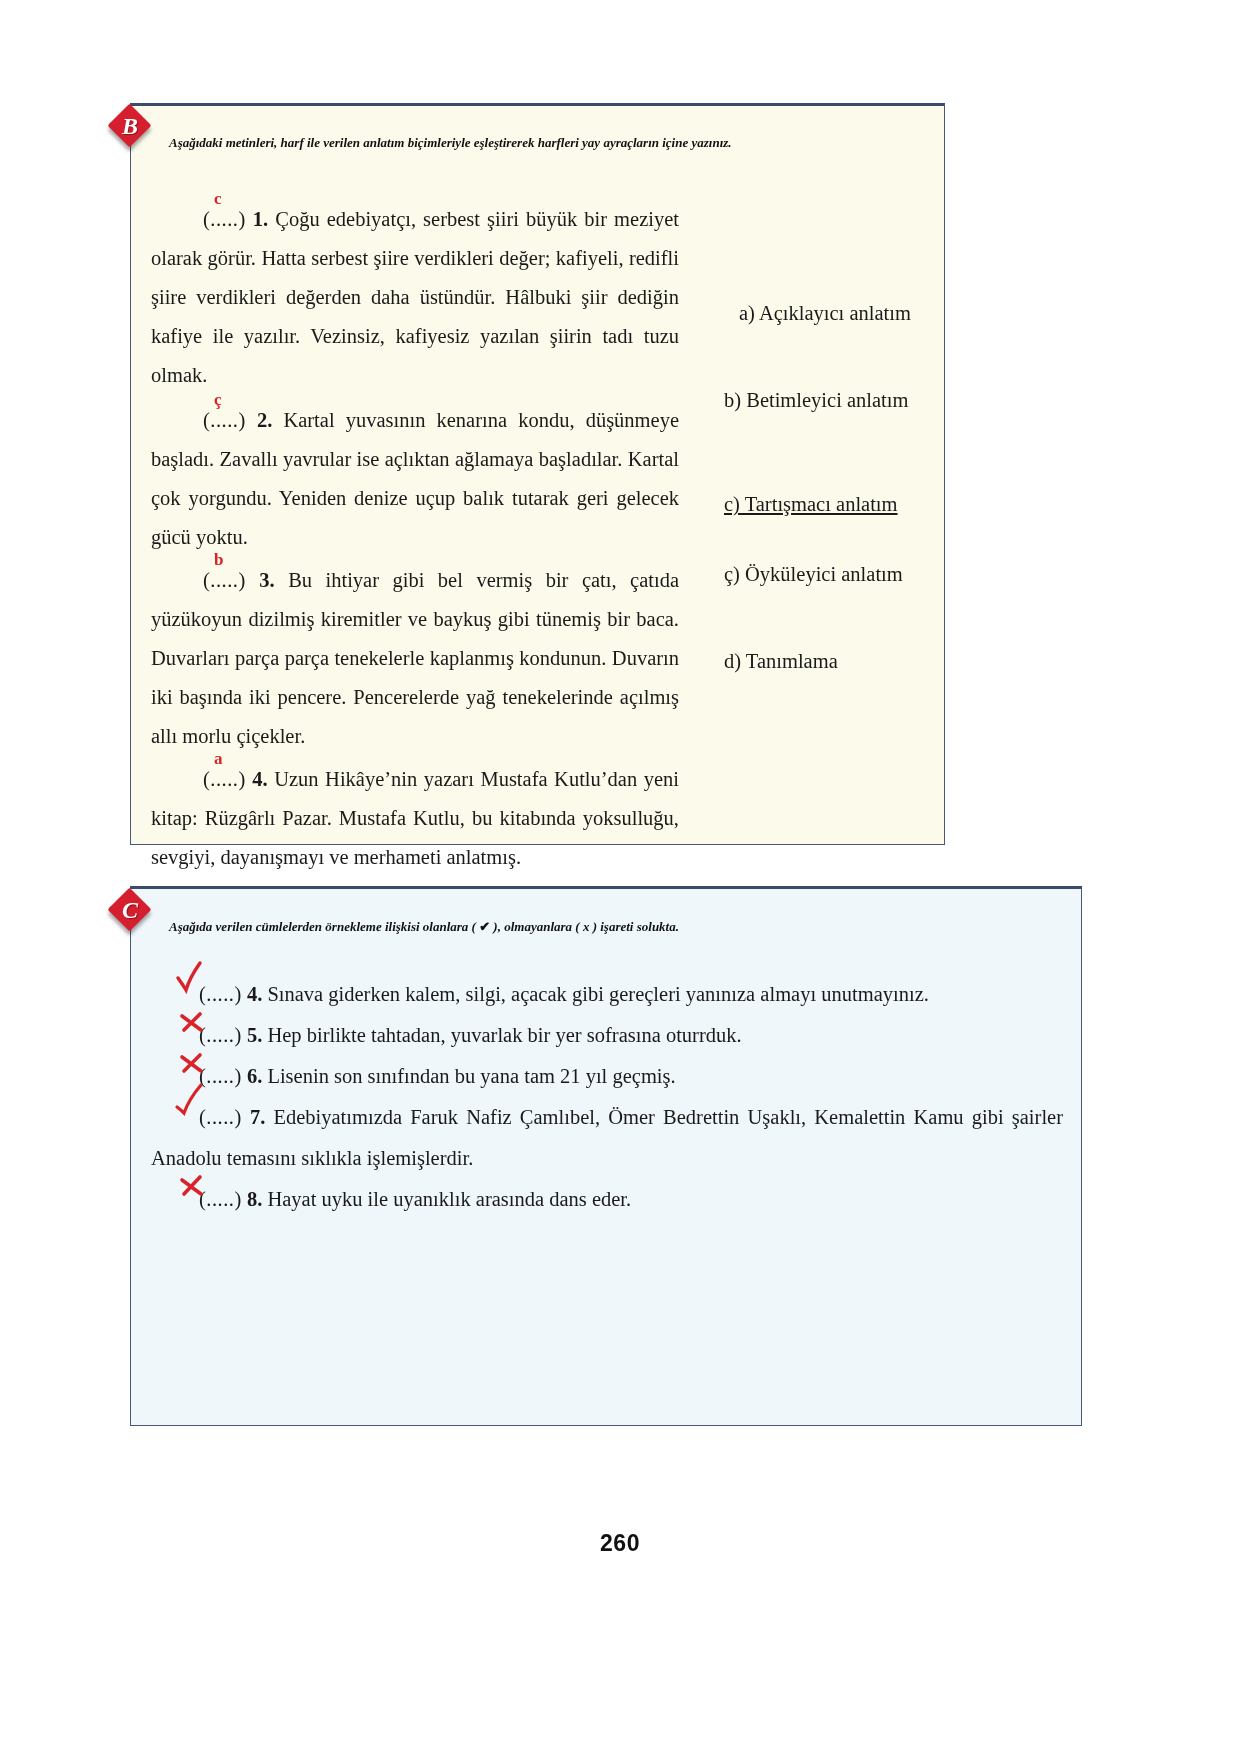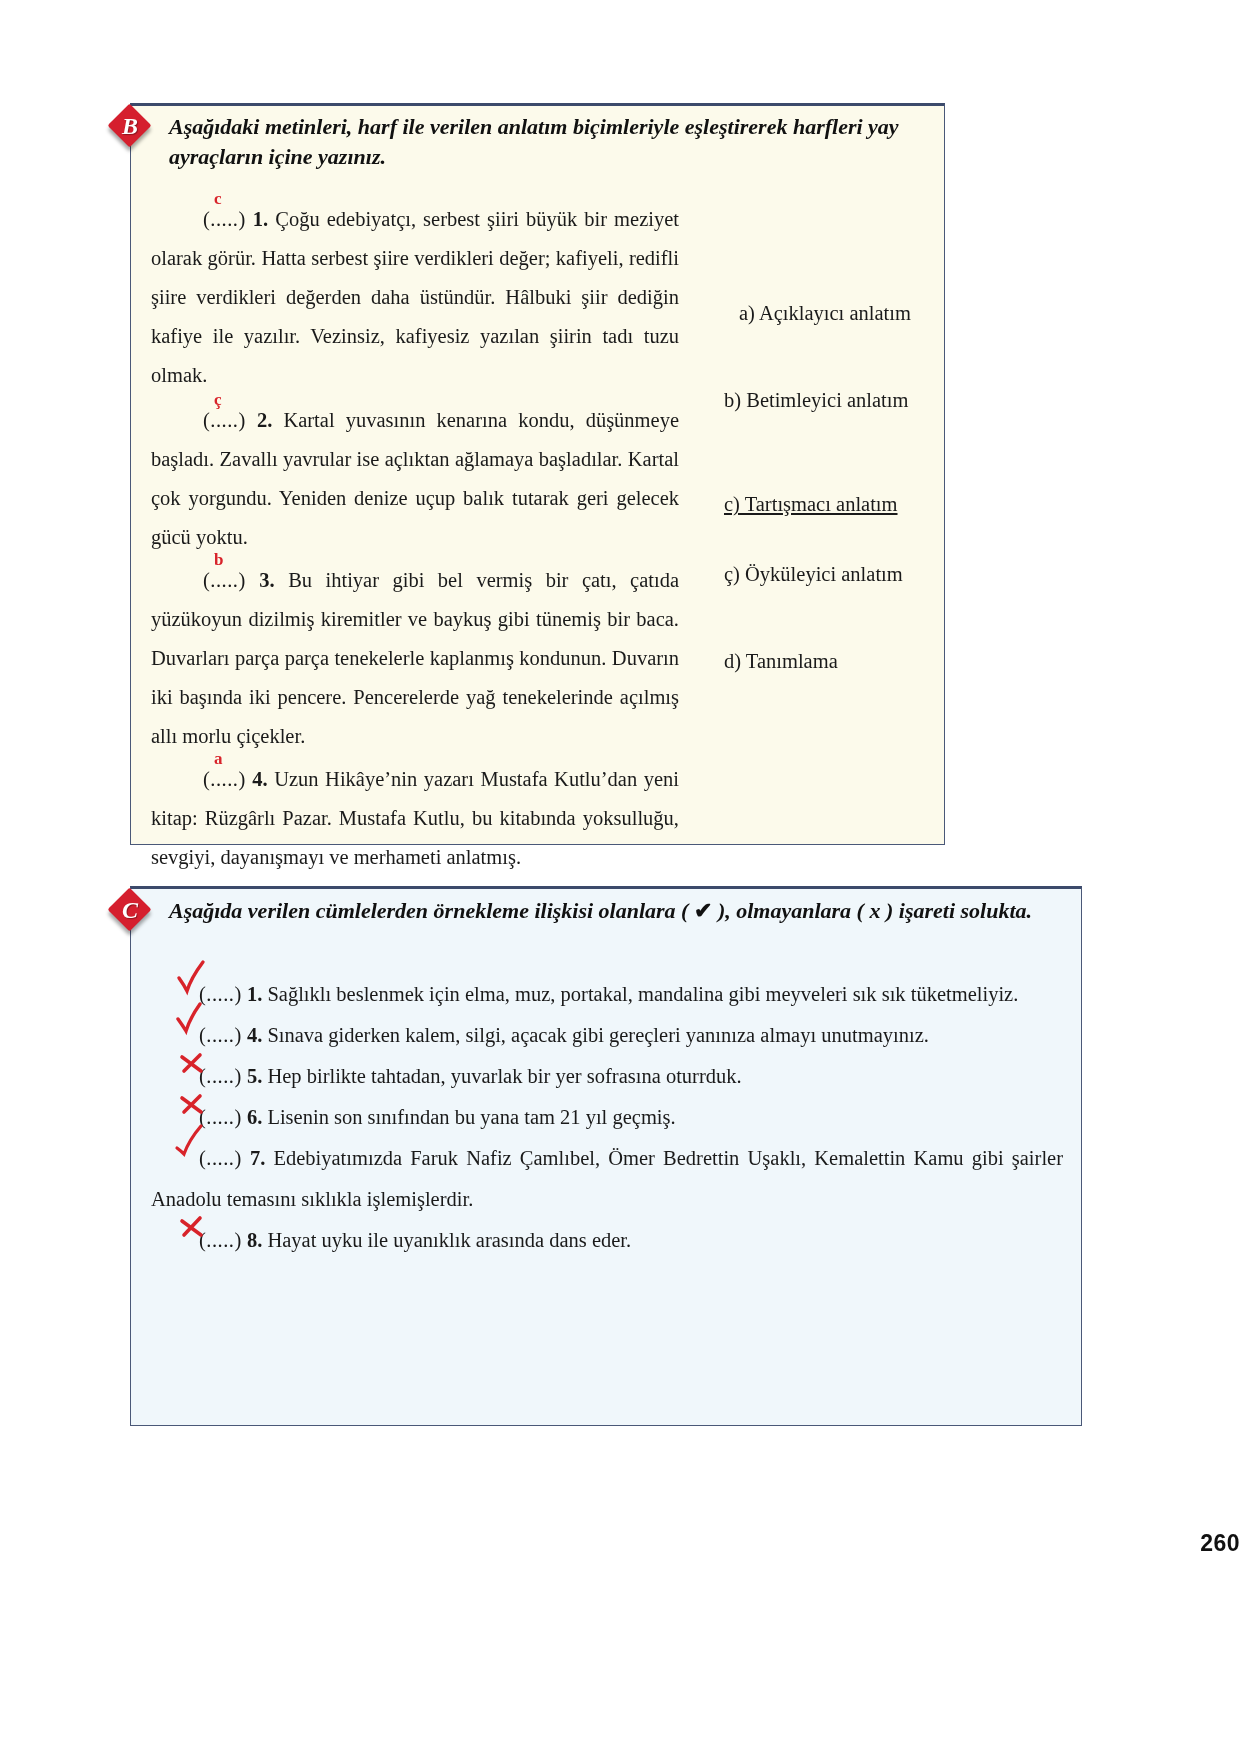--- a/index.html
+++ b/index.html
@@ -84,23 +84,24 @@
   }
   #badge-b { left: 108px; top: 104px; }
   #badge-c { left: 108px; top: 888px; }
 
   
   .instruction {
     position: absolute;
     font-family: "Liberation Serif", "DejaVu Serif", serif;
     font-weight: bold;
     font-style: italic;
-    font-size: 22px;
+    font-size: 13px;
     line-height: 30px;
     color: #111111;
+    margin-top: 16px;
   }
   #instr-b { left: 169px; top: 112px; width: 755px; }
   #instr-c { left: 169px; top: 896px; width: 890px; }
 
   .instruction .mark-check,
   .instruction .mark-x {
     font-style: normal;
     font-weight: bold;
   }
 
@@ -182,21 +183,21 @@
     color: #1a1a1a;
   }
   #c-list .citem { margin: 0; text-indent: 24px; }
 
   
   #page-number {
     position: absolute;
     left: 0;
     top: 1530px;
     width: 1240px;
-    text-align: right;
+    text-align: center;
     font-family: "Liberation Sans", sans-serif;
     font-weight: bold;
     font-size: 23px;
     color: #111111;
     letter-spacing: 0.5px;
   }
 </style>
 </head>
 <body>
 
@@ -233,23 +234,20 @@
   <div class="exercise-box" id="box-c"></div>
 
   <div class="letter-badge" id="badge-c">
     <div class="diamond"></div>
     <div class="glyph">C</div>
   </div>
 
   <div class="instruction" id="instr-c"><span>Aşağıda verilen cümlelerden örnekleme ilişkisi olanlara ( </span><span class="mark-check">✔</span><span> ),  olmayanlara ( x ) işareti solukta.</span></div>
 
   <div id="c-list">
-    <p class="citem"><span class="blank"><span class="dots">(.....)</span><svg class="hand-svg" viewBox="0 0 46 38">
-            <path d="M4 20 Q9 27 12 33 Q16 20 28 4" stroke="#d8232a" stroke-width="3.4" fill="none" stroke-linecap="round"></path>
-          </svg></span> <b>1.</b> <span>Sağlıklı beslenmek için elma, muz, portakal, mandalina gibi meyveleri sık sık tüketmeliyiz.</span></p>
 
 
 
     <p class="citem"><span class="blank"><span class="dots">(.....)</span><svg class="hand-svg" viewBox="0 0 46 38">
             <path d="M3 20 Q8 27 11 32 Q15 19 25 5" stroke="#d8232a" stroke-width="3.4" fill="none" stroke-linecap="round"></path>
           </svg></span> <b>4.</b> <span>Sınava giderken kalem, silgi, açacak gibi gereçleri yanınıza almayı unutmayınız.</span></p>
 
     <p class="citem"><span class="blank"><span class="dots">(.....)</span><svg class="hand-svg" viewBox="0 0 46 38">
             <path d="M7 17 L26 31 M25 15 L9 31" stroke="#d8232a" stroke-width="3.6" fill="none" stroke-linecap="round"></path>
           </svg></span> <b>5.</b> <span>Hep birlikte tahtadan, yuvarlak bir yer sofrasına oturrduk.</span></p>

